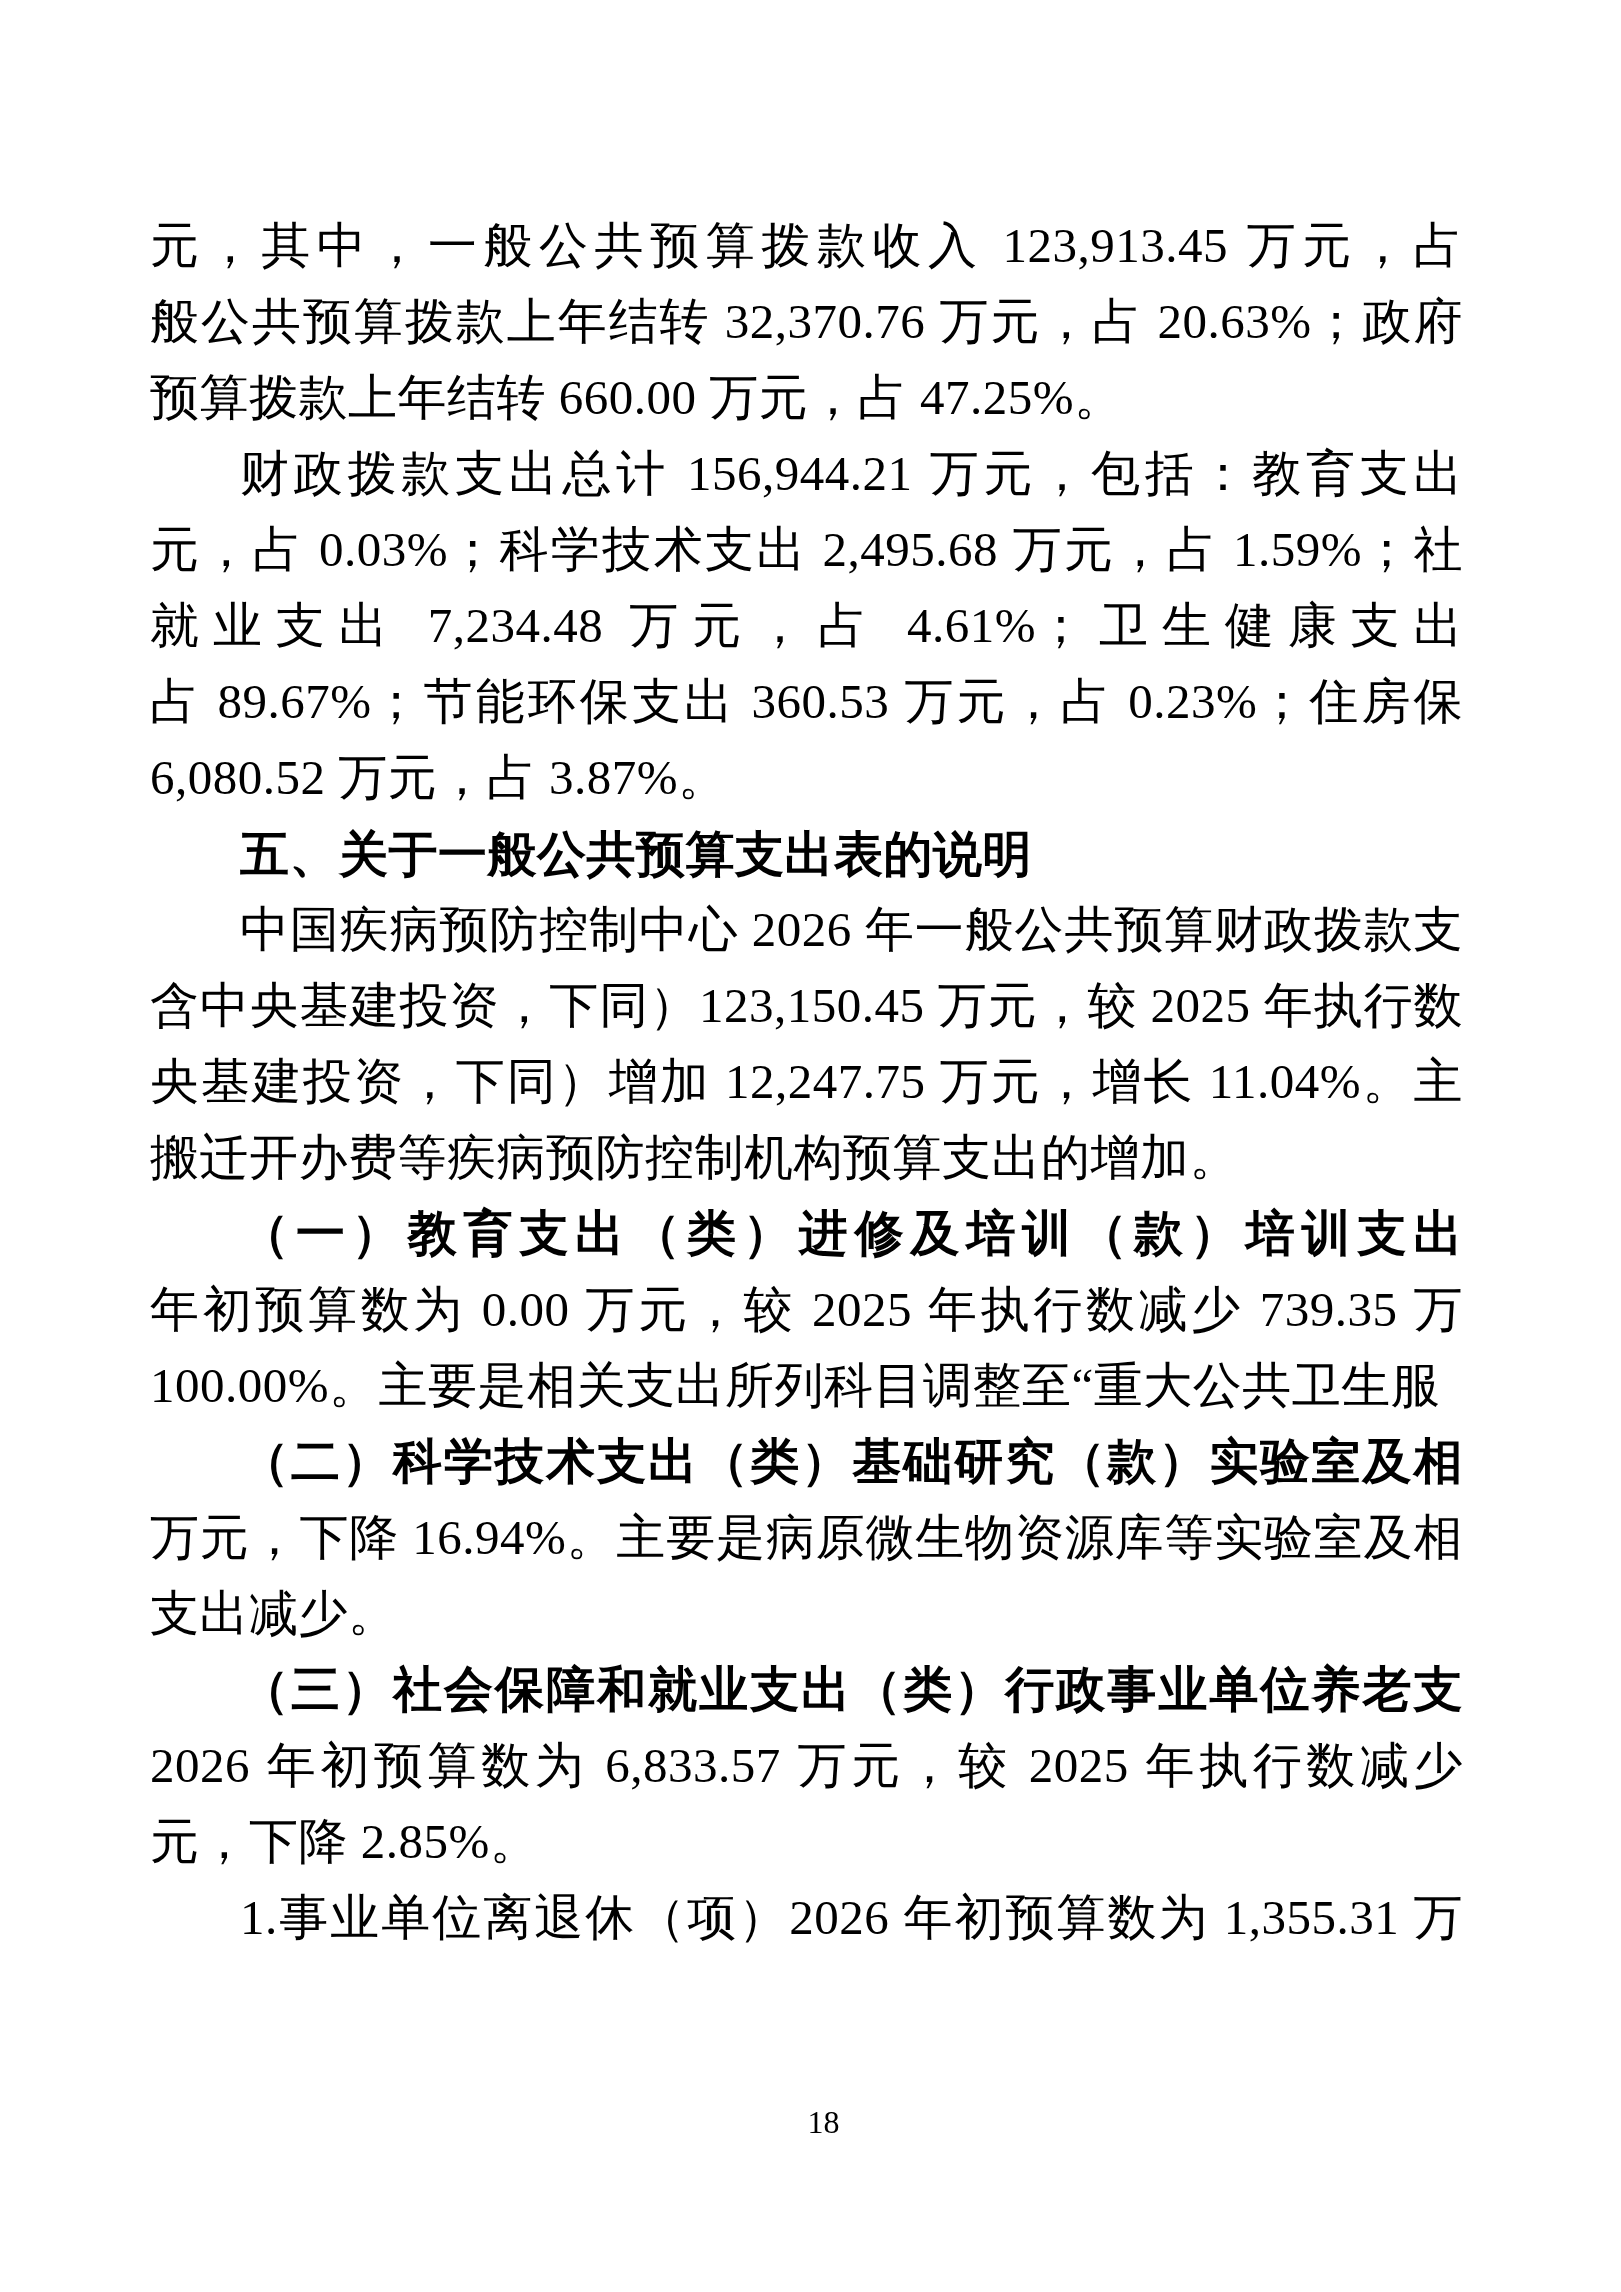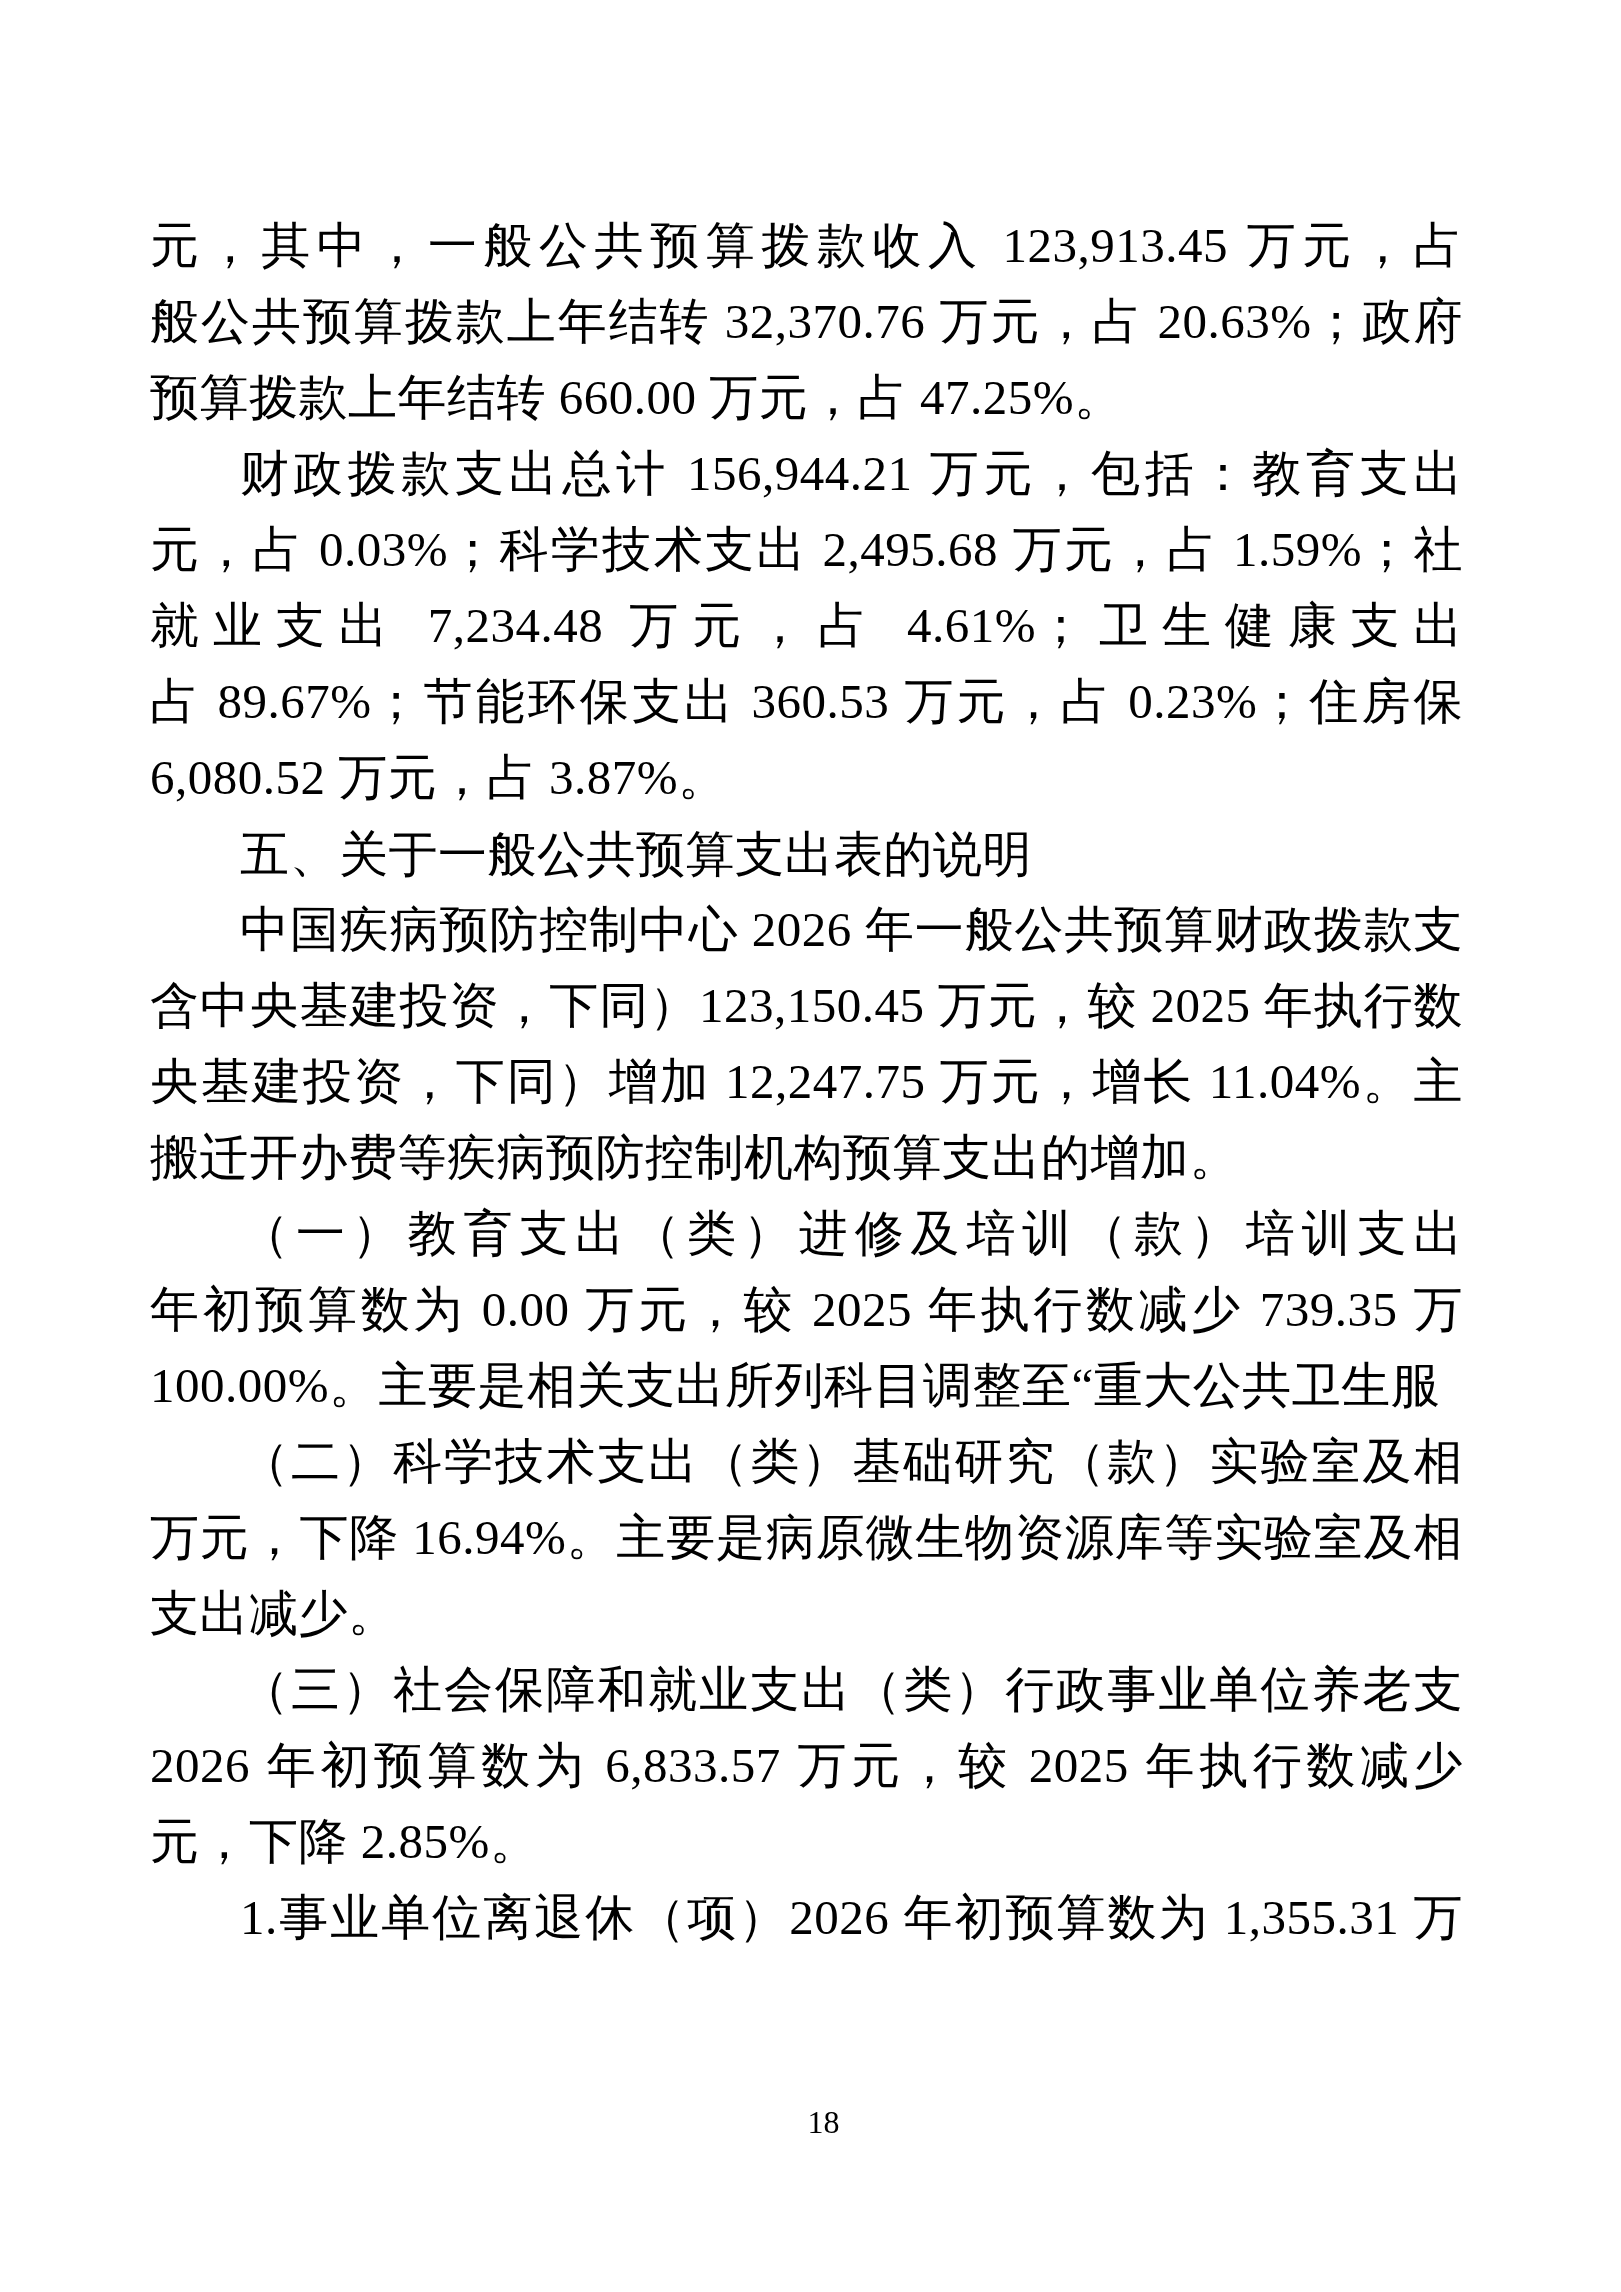--- a/index.html
+++ b/index.html
@@ -33,21 +33,21 @@
     letter-spacing: 0.5px;
   }
   .line.fill {
     text-align: justify;
     text-align-last: justify;
   }
   .line.indent {
     text-indent: 90px;
   }
   .line .b {
-    font-weight: 400;
+    font-weight: 700;
   }
   .line.heading {
     font-family: "Liberation Sans", "DejaVu Sans", sans-serif;
     font-weight: 700;
   }
   .pageno {
     position: absolute;
     top: 2098px;
     left: 13px;
     width: 100%;

